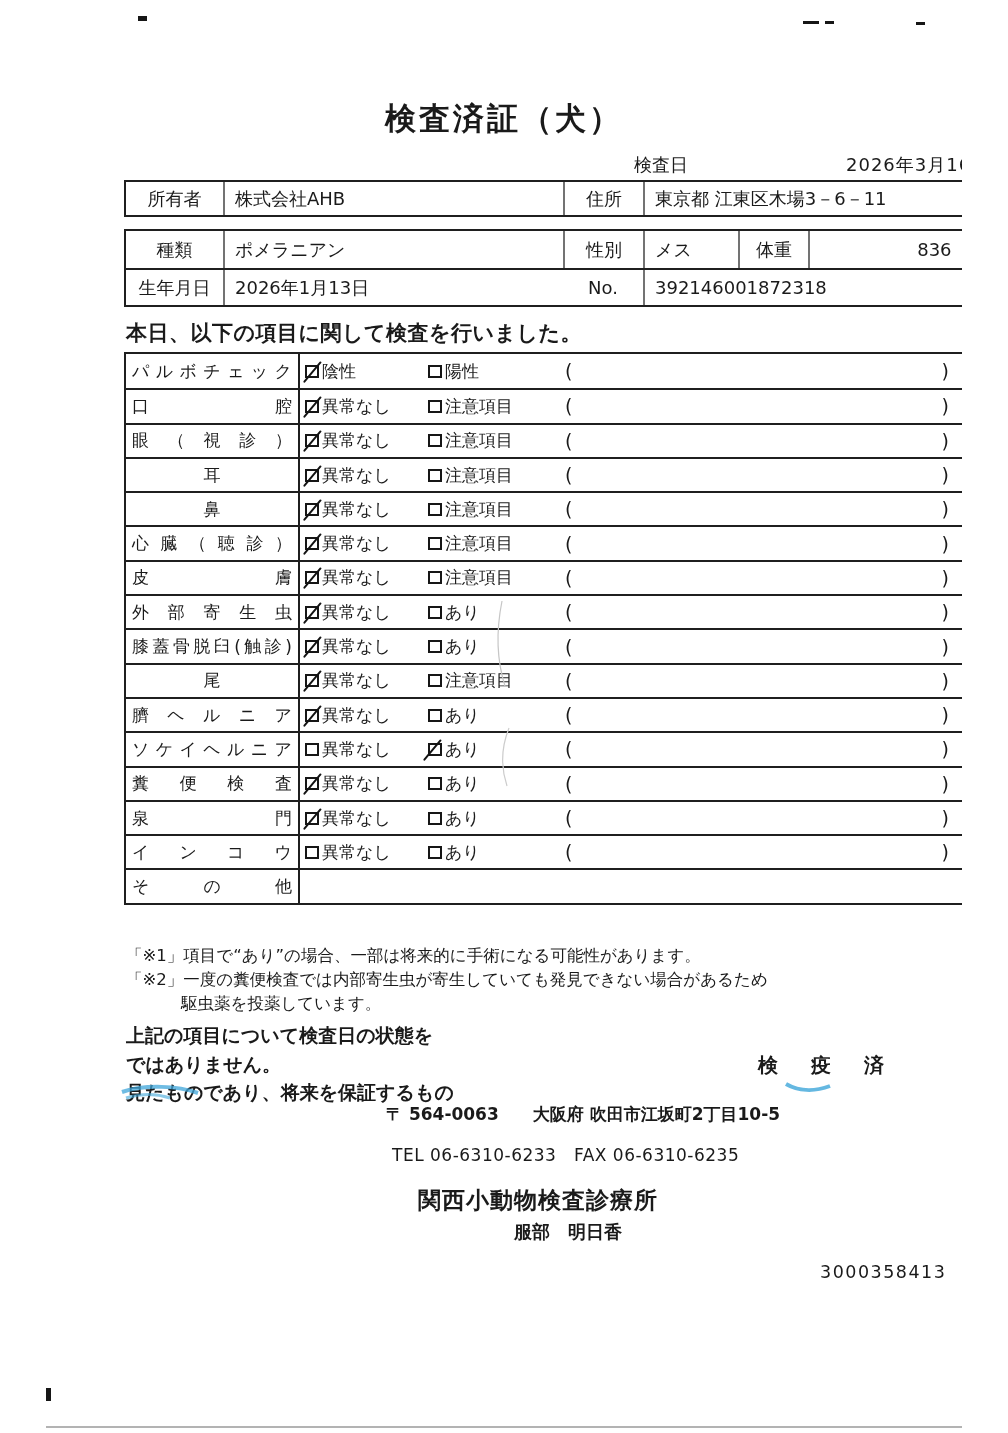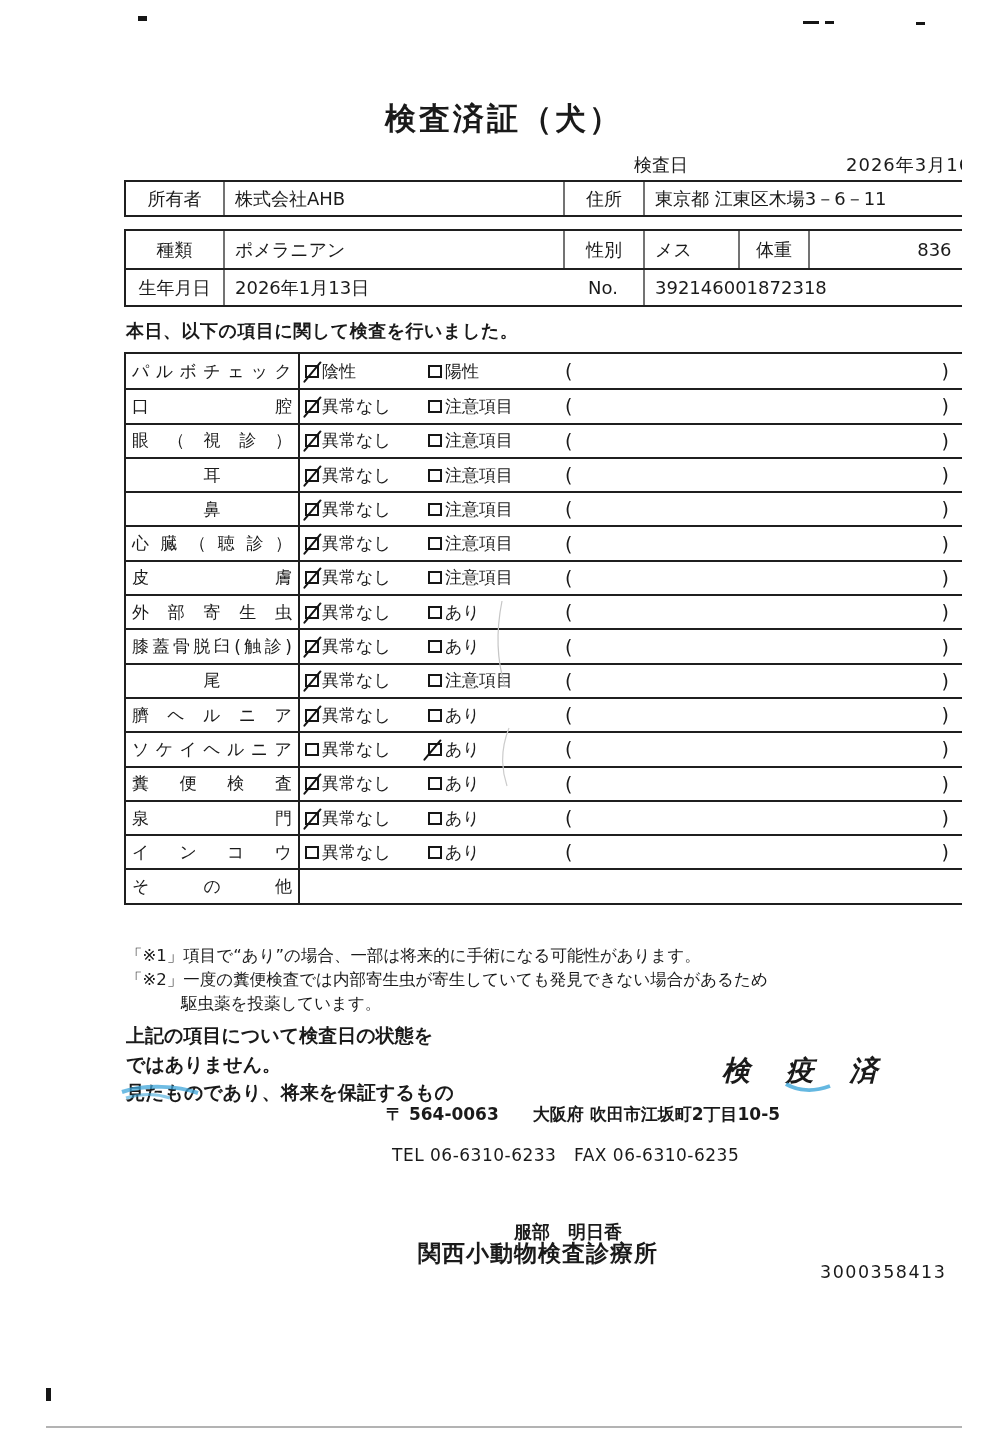--- a/index.html
+++ b/index.html
@@ -24,46 +24,46 @@
   .cell:first-child { border-left:none; }
   .cell.ctr { justify-content:center; padding:0 12px; }
   .t1 { top:164px; }
   .t1 .trow { height:33px; }
   .t2 { top:213px; }
   .t2 .trow { height:37px; }
   .w97{width:97px} .w340{width:340px} .w80{width:80px} .w350{width:350px}
   .w95{width:95px} .w70{width:70px} .w185{width:185px}
   .cell.wt { justify-content:flex-end; gap:16px; padding-right:14px;padding-left:30px; }
 
-  .intro { top:303px; left:80px; font-size:18px; font-weight:600; letter-spacing:0.5px; }
+  .intro { top:303px; left:80px; font-size:21px; font-weight:600; letter-spacing:0.5px; }
 
   .exam { position:absolute; top:336px; left:78px; width:842px; border:2.5px solid #1f1f1f; background:#fff; }
   .exam-row { display:flex; height:34.3px; position:relative; }
   .exam-row:not(:first-child) { border-top:2px solid #1f1f1f; }
   .lab { width:174px; border-right:2px solid #1f1f1f; display:flex; align-items:center; justify-content:space-between; padding:0 6px; font-size:17px; font-weight:500; overflow:hidden; }
   .cb { display:flex; align-items:center; font-size:17px; font-weight:500; white-space:nowrap; }
   .cb1 { width:128px; padding-left:5px; }
   .cb2 { width:130px; }
   .par { flex:1; display:flex; align-items:center; justify-content:space-between; font-size:19px; font-weight:500; padding:0 15px 0 7px; }
   .restcell { flex:1; }
   .note { position:absolute; left:840px; top:50%; transform:translateY(-50%); padding-left:10px; font-size:15px; font-weight:500; white-space:nowrap; }
   .box { width:14px; height:13px; border:2px solid #161616; margin-right:3px; position:relative; flex:none; background:#fff; }
   .box.checked::after { content:""; position:absolute; left:-8px; top:4px; width:27px; height:2.2px; background:#131313; border-radius:2px; transform:rotate(-50deg); }
   .cb2 .box.checked::after { left:-11px; }
 
   .fn { position:absolute; left:80px; font-size:16.5px; font-weight:500; white-space:nowrap; }
   .fn1 { top:929px; } .fn2 { top:953px; } .fn3 { top:977px; left:135px; }
 
   .disc { position:absolute; top:1006px; left:80px; font-size:19px; font-weight:700; line-height:28.5px; white-space:nowrap;font-family:Liberation Serif, serif; }
 
-  .stamp { top:1036px; left:676px; font-size:28px; font-weight:600; letter-spacing:13px;font-style:italic; }
+  .stamp { top:1036px; left:712px; font-size:20px; font-weight:600; letter-spacing:13px; }
 
   .addr  { top:1087px; left:340px; font-size:17px; font-weight:600; }
   .telfax{ top:1128px; left:346px; font-size:17px; font-weight:500; letter-spacing:0.5px; }
-  .clinic{ top:1222px; left:334px; font-size:23px; font-weight:600; letter-spacing:1px;padding-left:38px; }
+  .clinic{ top:1169px; left:334px; font-size:23px; font-weight:600; letter-spacing:1px;padding-left:38px; }
   .vet   { top:1204px; left:468px; font-size:18px; font-weight:600; }
   .serial{ top:1246px; left:774px; font-size:17.5px; font-weight:500; letter-spacing:1.5px; }
 
   .mark { position:absolute; background:#161616; }
   .bottom-line { position:absolute; left:0; top:1410px; width:1008px; height:2px; background:#a6a6a6; opacity:0.85; }
   .overlay { position:absolute; left:0; top:0; width:1008px; height:1433px; pointer-events:none; }
 </style>
 </head>
 <body>
 

